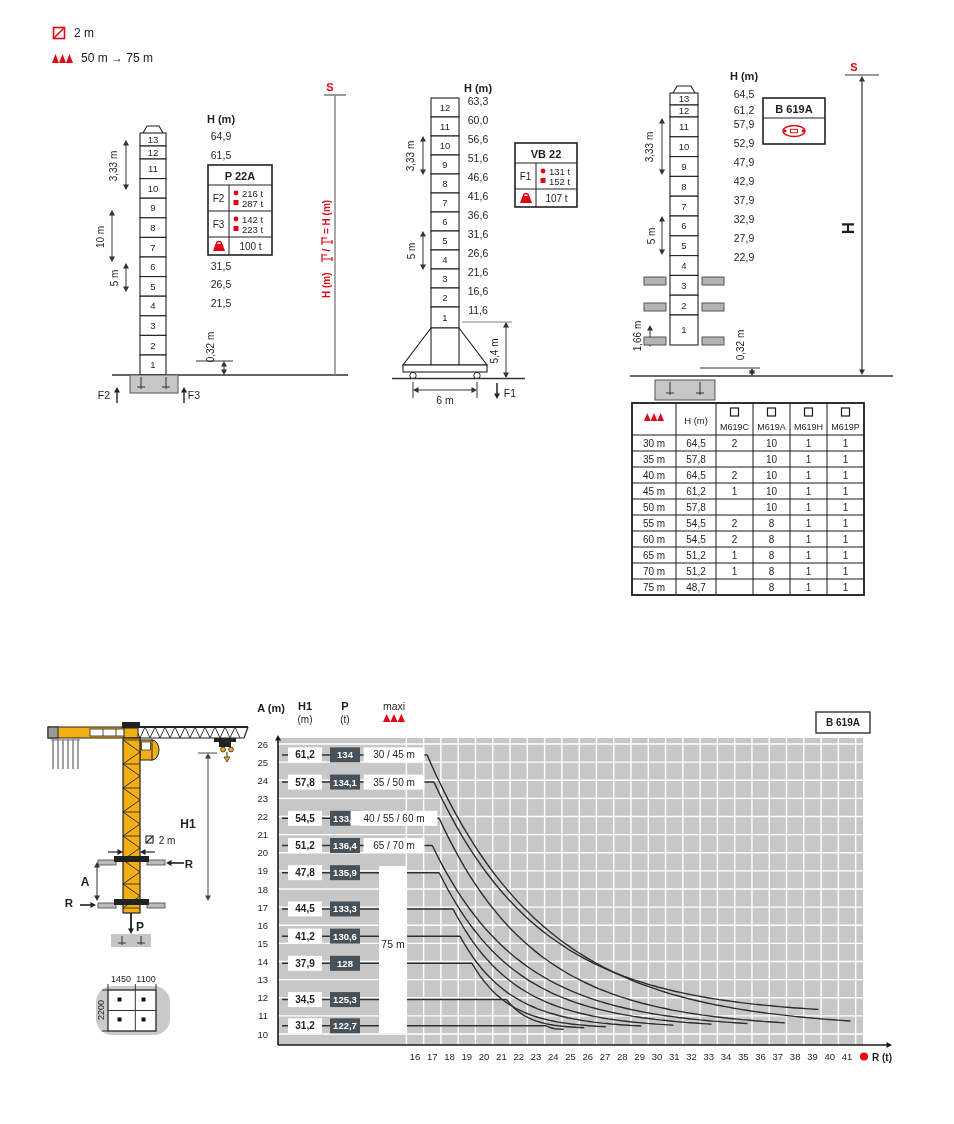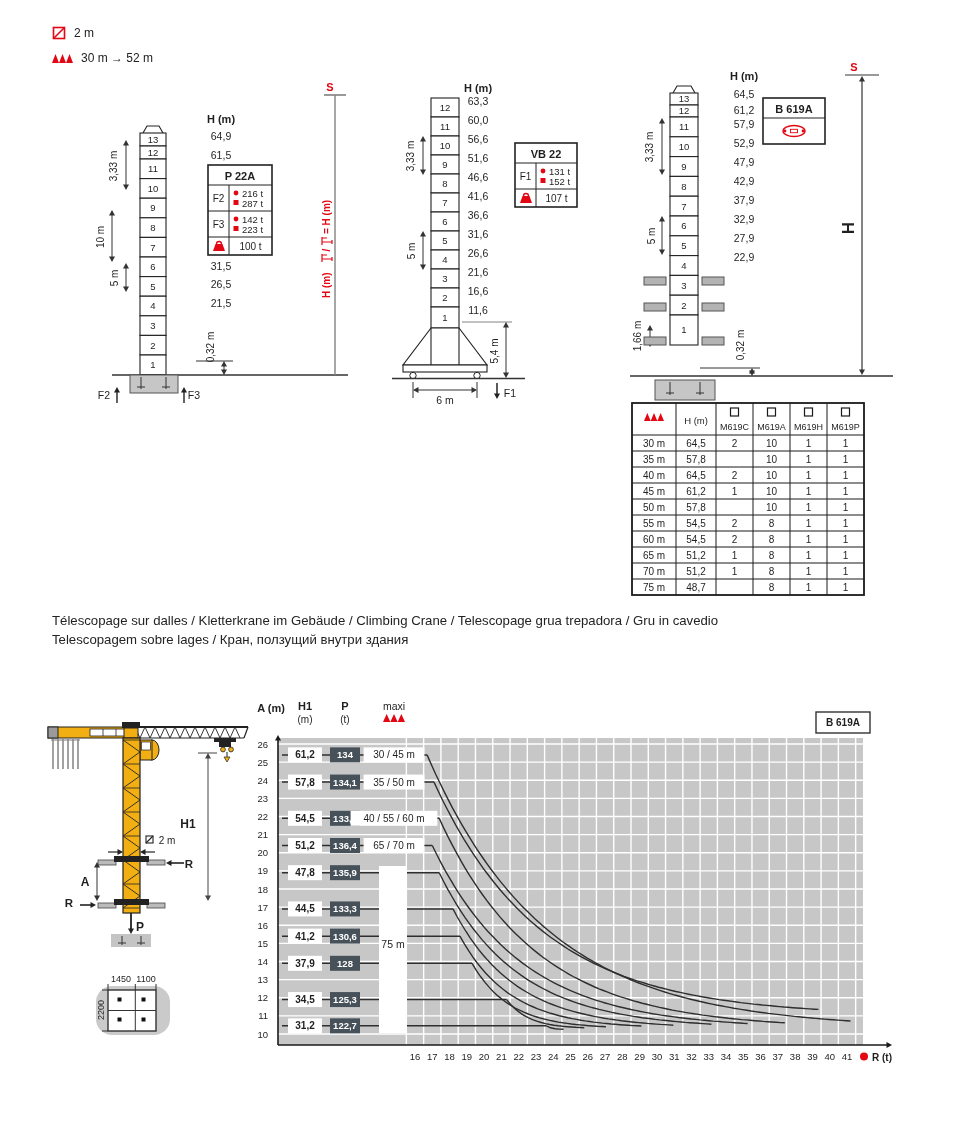--- a/index.html
+++ b/index.html
@@ -651,20 +651,16 @@
       <rect x="1.5" y="1.5" width="11" height="11" fill="none" stroke="#e30613" stroke-width="1.6"></rect>
       <line x1="1.5" y1="12.5" x2="12.5" y2="1.5" stroke="#e30613" stroke-width="1.6"></line>
     </svg>
     <span>2 m</span>
   </div>
 
   <div class="legend" style="top:51px;">
     <svg width="21" height="11">
       <path d="M0,10 L3.5,1 L7,10 L10.5,1 L14,10 L17.5,1 L21,10 Z" fill="#e30613"></path>
     </svg>
-    <span>30 m → 52 m</span>
+    <span>50 m → 75 m</span>
   </div>
 
-  <div class="headings">
-    <div>Télescopage sur dalles / Kletterkrane im Gebäude / Climbing Crane / Telescopage grua trepadora / Gru in cavedio</div>
-    <div>Telescopagem sobre lages / Кран, ползущий внутри здания</div>
-  </div>
 </div>
 
 </body></html>

